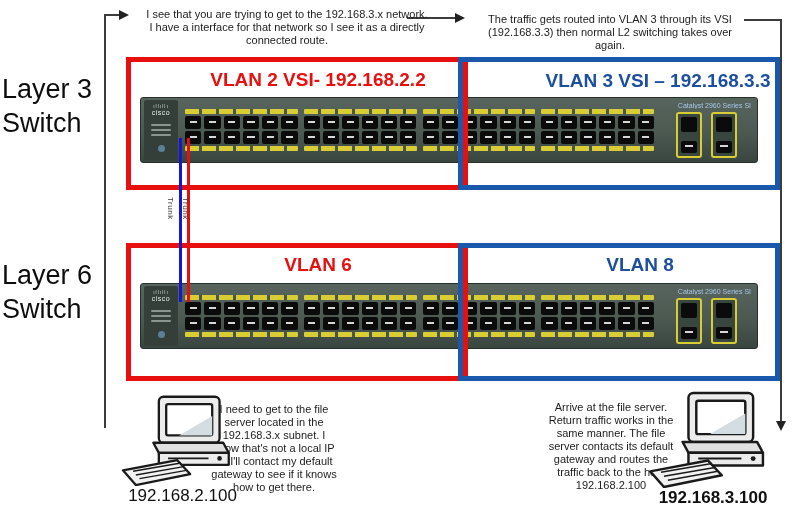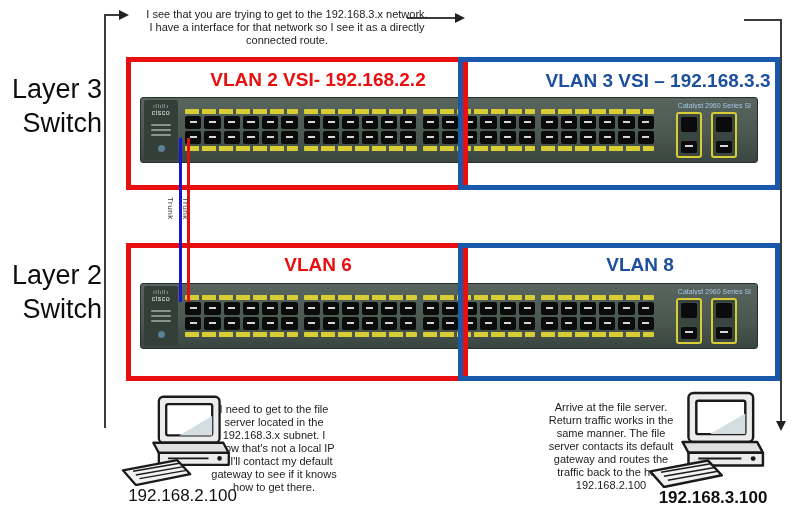--- a/index.html
+++ b/index.html
@@ -5,21 +5,21 @@
   html,body{margin:0;padding:0;background:#fff;}
   .canvas{position:relative;width:800px;height:526px;background:#ffffff;
           font-family:"Liberation Sans",sans-serif;overflow:hidden;}
 
   
   .callout{position:absolute;font-size:11px;line-height:13px;color:#1c1c1c;
            text-align:center;white-space:pre-line;}
 
   
   .side-label{position:absolute;font-size:27px;line-height:34px;color:#0d0d0d;
-              text-align:right;white-space:pre-line;}
+              text-align:left;white-space:pre-line;}
 
   
   .vline{position:absolute;width:2px;background:#3c3c3c;}
   .hline{position:absolute;height:2px;background:#3c3c3c;}
   .arrow-right{position:absolute;width:0;height:0;
                border-top:5px solid transparent;border-bottom:5px solid transparent;
                border-left:10px solid #222;}
   .arrow-down{position:absolute;width:0;height:0;
               border-left:5px solid transparent;border-right:5px solid transparent;
               border-top:10px solid #222;}
@@ -85,24 +85,26 @@
   <div class="hline" style="left:744px;top:19px;width:38px;"></div>
   <div class="vline" style="left:780px;top:19px;height:404px;"></div>
   <div class="arrow-down" style="left:776px;top:421px;"></div>
 
   <div class="hline" style="left:407px;top:17px;width:50px;"></div>
   <div class="arrow-right" style="left:455px;top:13px;"></div>
 
   <div class="callout" style="left:146px;top:8px;width:282px;">I see that you are trying to get to the  192.168.3.x network.
 I have a interface for that network so I see it as a directly
 connected route.</div>
+  <div class="callout" style="left:472px;top:13px;width:276px;">The traffic gets routed into VLAN 3 through its VSI
+(192.168.3.3) then normal L2 switching takes over again.</div>
 
   <div class="side-label" style="left:2px;top:72px;width:100px;">Layer 3
 Switch</div>
-  <div class="side-label" style="left:2px;top:258px;width:100px;">Layer 2
+  <div class="side-label" style="left:2px;top:258px;width:100px;">Layer 6
 Switch</div>
 
   <div class="switch" style="top:97px;">
     <div class="sw-left">
       <div class="cisco-bars">ıllıllı</div>
       <div class="cisco-text">cisco</div>
       <div class="sw-lines">
           <div></div>
           <div></div>
           <div></div>

